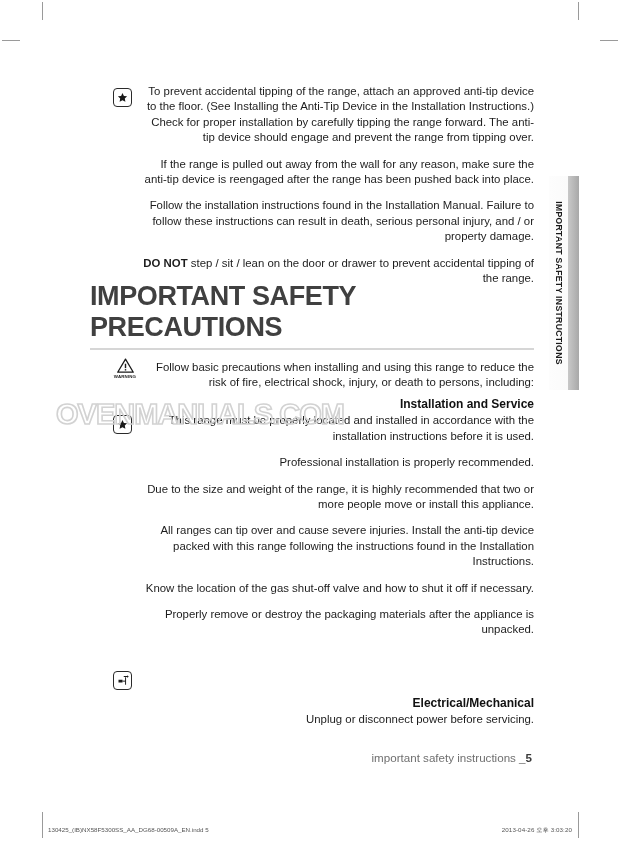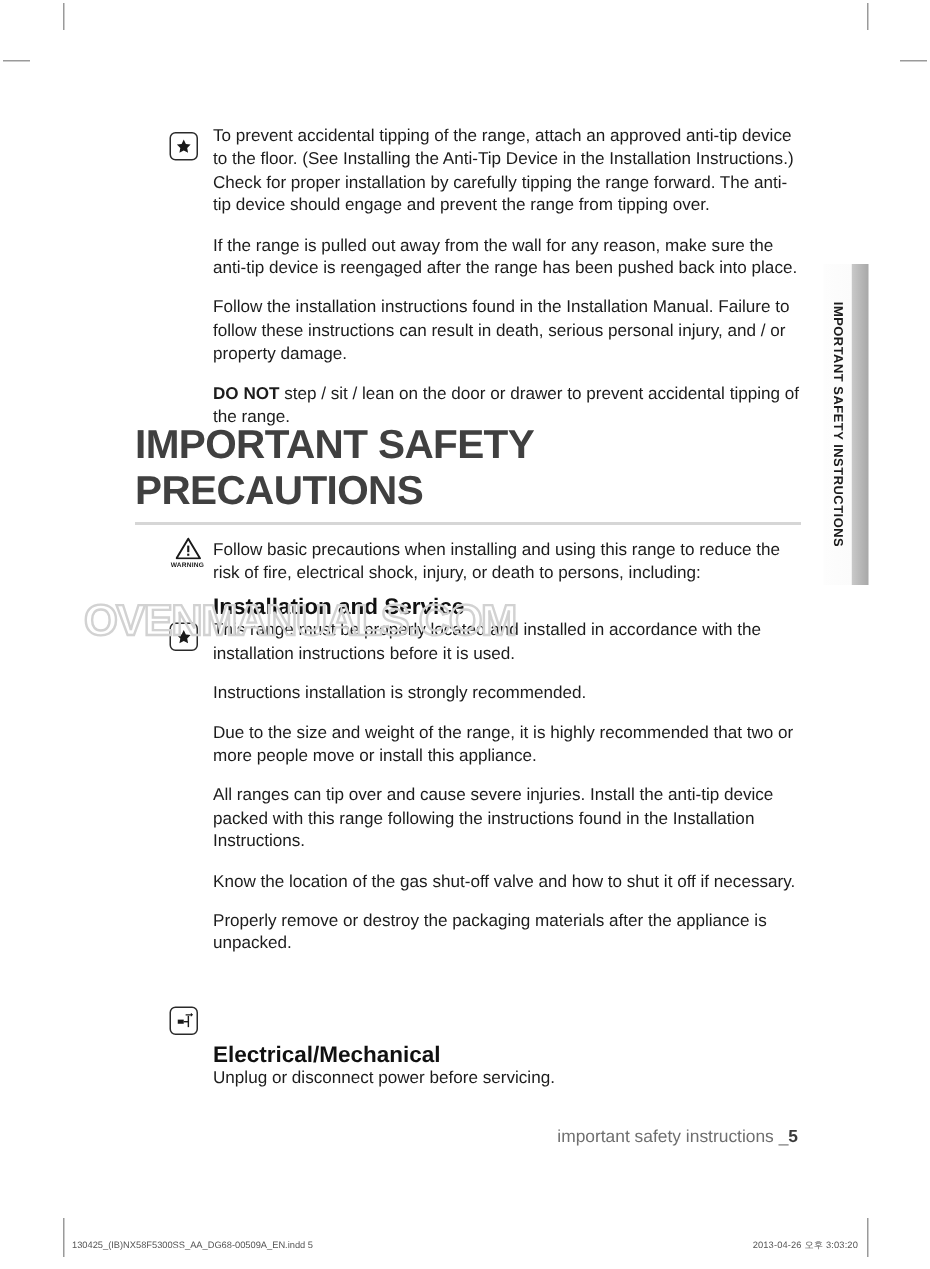--- a/index.html
+++ b/index.html
@@ -75,34 +75,35 @@
   .page {
     position: absolute;
     left: 0; top: 0;
     width: 620px; height: 846px;
   }
   .content {
     position: absolute;
     left: 142px;
     top: 84px;
     width: 392px;
+    text-align: right;
   }
 
   p.body {
     margin: 0 0 11px 0;
     font-size: 11.4px;
     line-height: 15.4px;
     color: #1c1c1c;
   }
   p.body:last-child { margin-bottom: 0; }
   .strong { font-weight: bold; }
 
   .subhead {
     margin: 0 0 1px 0;
-    font-size: 15px;
+    font-size: 12px;
     font-weight: bold;
     line-height: 15.4px;
     color: #111;
   }
 
   
   .heading-wrap {
     position: absolute;
     left: 90px;
     top: 281px;
@@ -245,21 +246,21 @@
     <div class="heading-rule"></div>
   </div>
 
   <div class="content" style="top:360px;">
     <p class="body">Follow basic precautions when installing and using this range to reduce the risk of fire, electrical shock, injury, or death to persons, including:</p>
   </div>
 
   <div class="content" style="top:397px;">
     <div class="subhead">Installation and Service</div>
     <p class="body">This range must be properly located and installed in accordance with the installation instructions before it is used.</p>
-    <p class="body">Instructions installation is strongly recommended.</p>
+    <p class="body">Professional installation is properly recommended.</p>
     <p class="body">Due to the size and weight of the range, it is highly recommended that two or more people move or install this appliance.</p>
     <p class="body">All ranges can tip over and cause severe injuries. Install the anti-tip device packed with this range following the instructions found in the Installation Instructions.</p>
     <p class="body">Know the location of the gas shut-off valve and how to shut it off if necessary.</p>
     <p class="body">Properly remove or destroy the packaging materials after the appliance is unpacked.</p>
   </div>
 
   <div class="content" style="top:659px;margin-top:37px;">
     <div class="subhead">Electrical/Mechanical</div>
     <p class="body">Unplug or disconnect power before servicing.</p>
   </div>

